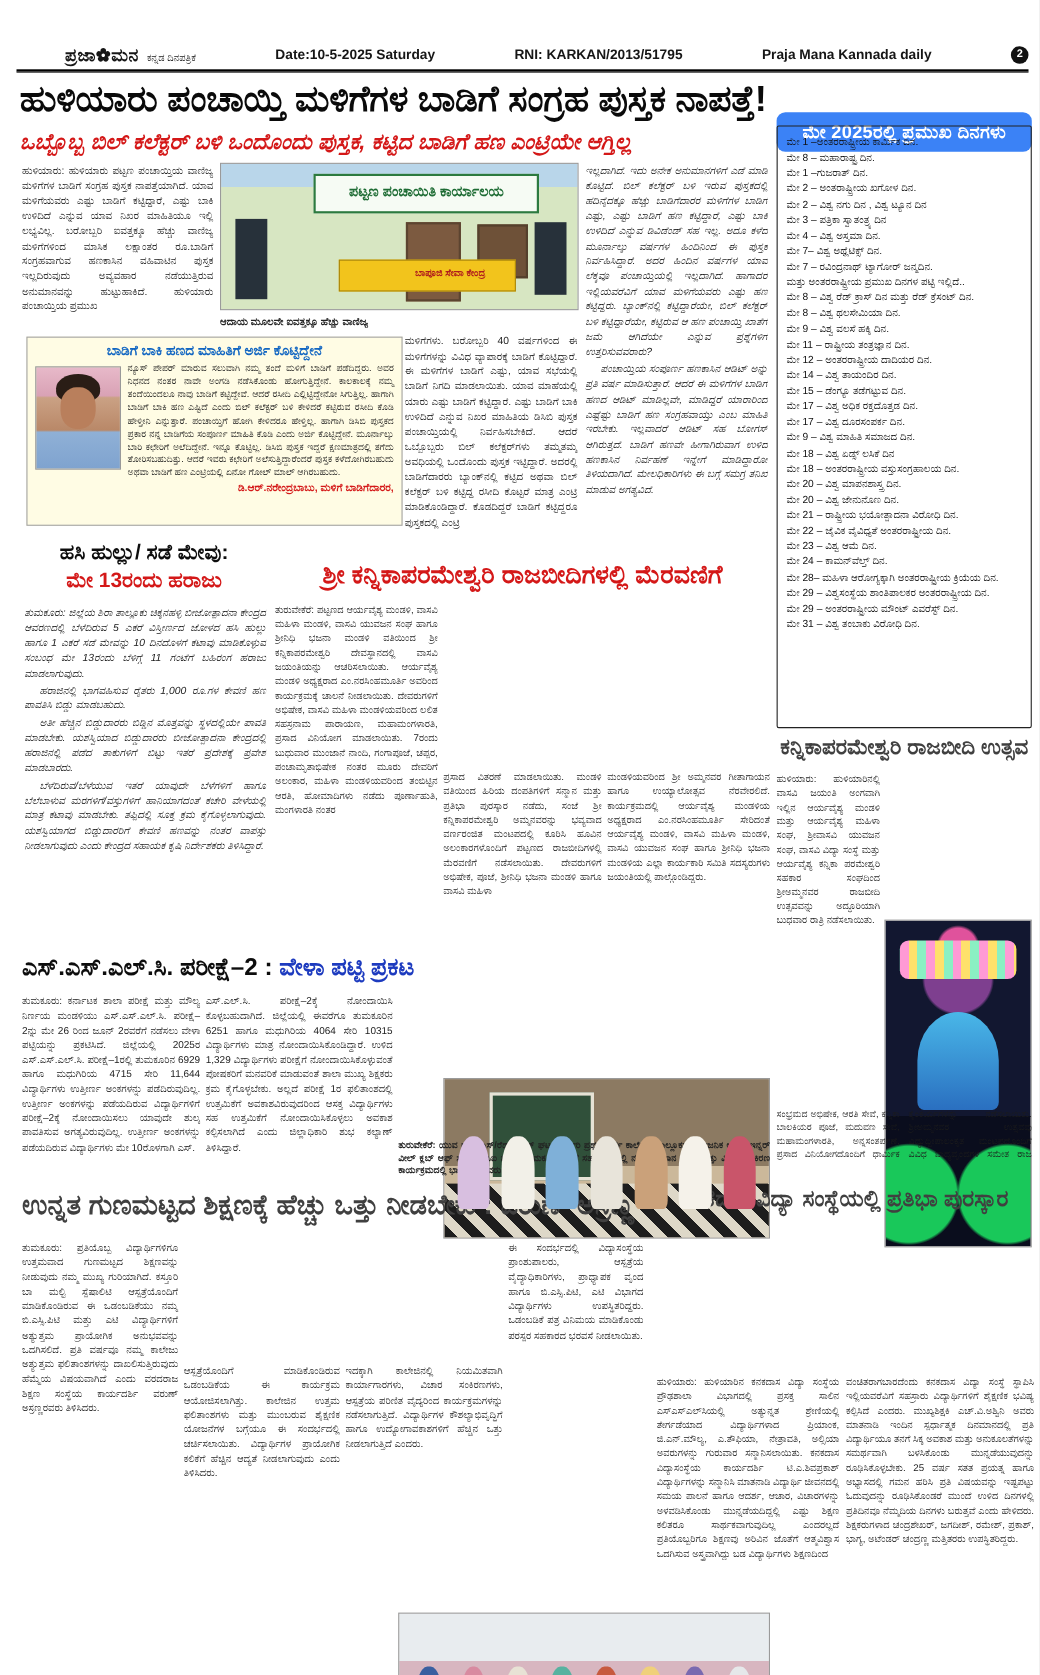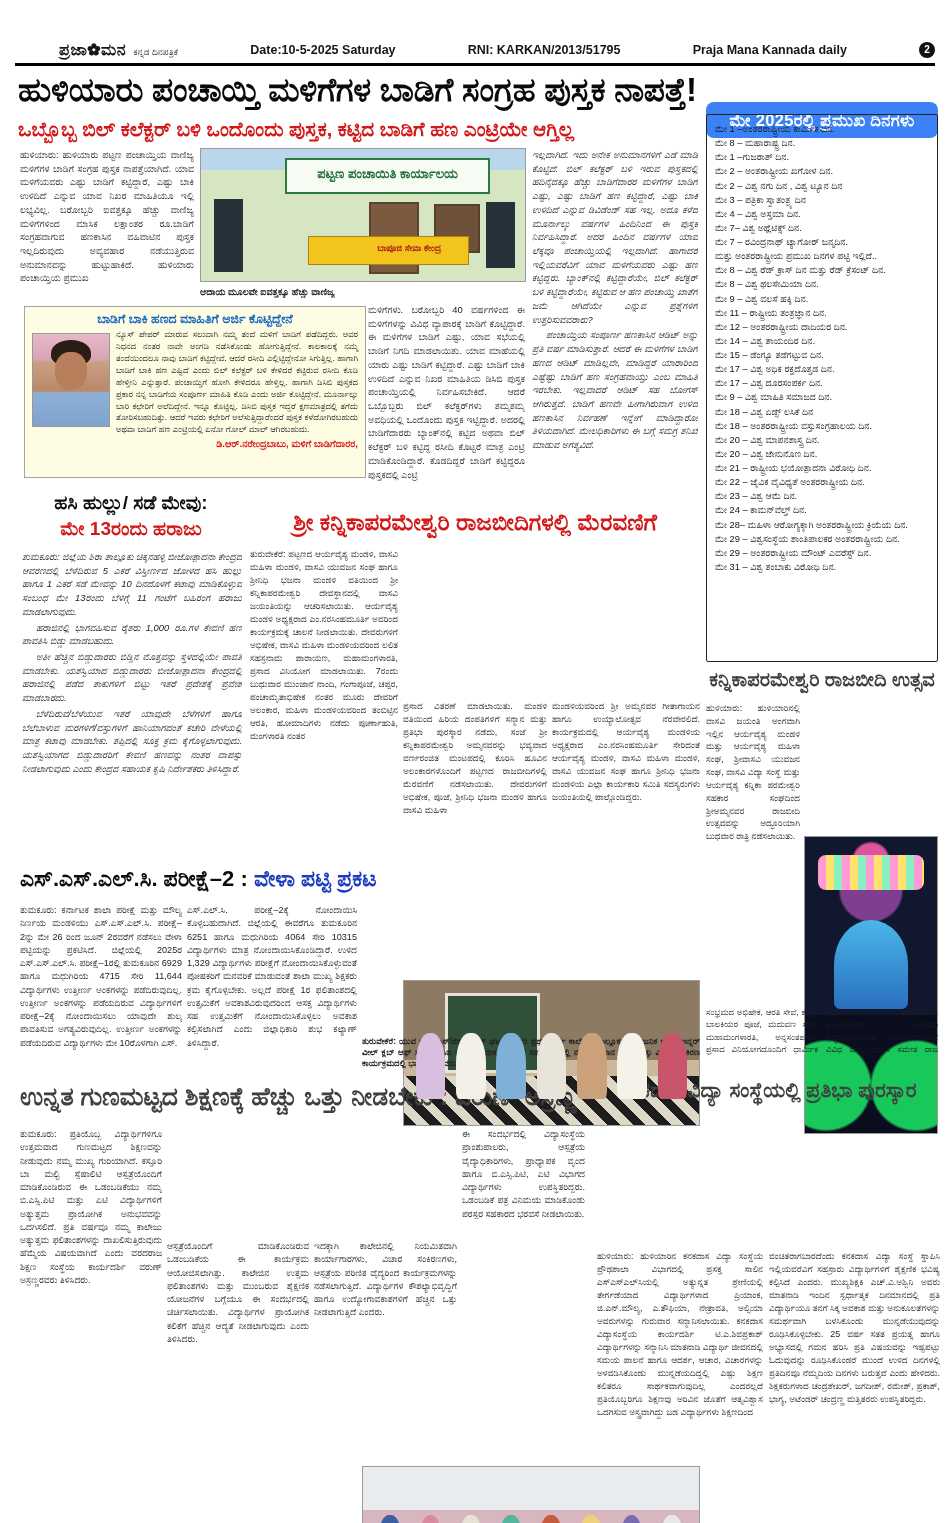--- a/index.html
+++ b/index.html
@@ -76,21 +76,21 @@
       <span class="logo-sub">ಕನ್ನಡ ದಿನಪತ್ರಿಕೆ</span>
     </span>
     <span class="meta">Date:10-5-2025 Saturday</span>
     <span class="meta">RNI: KARKAN/2013/51795</span>
     <span class="meta">Praja Mana Kannada daily</span>
     <span class="page-badge">2</span>
   </div>
   <div class="abs rule" style="left:15px;top:63px;width:920px;"></div>
 
   <div class="abs headline" style="left:18px;top:72px;width:682px;">ಹುಳಿಯಾರು ಪಂಚಾಯ್ತಿ ಮಳಿಗೆಗಳ ಬಾಡಿಗೆ ಸಂಗ್ರಹ ಪುಸ್ತಕ ನಾಪತ್ತೆ!</div>
-  <div class="abs subhead" style="left:18px;top:118px;width:682px;">ಒಬ್ಬೊಬ್ಬ ಬಿಲ್ ಕಲೆಕ್ಟರ್ ಬಳಿ ಒಂದೊಂದು ಪುಸ್ತಕ, ಕಟ್ಟಿದ ಬಾಡಿಗೆ ಹಣ ಎಂಟ್ರಿಯೇ ಆಗ್ತಿಲ್ಲ</div>
+  <div class="abs subhead" style="left:18px;top:118px;width:682px;font-style:italic;">ಒಬ್ಬೊಬ್ಬ ಬಿಲ್ ಕಲೆಕ್ಟರ್ ಬಳಿ ಒಂದೊಂದು ಪುಸ್ತಕ, ಕಟ್ಟಿದ ಬಾಡಿಗೆ ಹಣ ಎಂಟ್ರಿಯೇ ಆಗ್ತಿಲ್ಲ</div>
 
   <div class="abs body-text" style="left:20px;top:148px;width:174px;height:156px;">ಹುಳಿಯಾರು: ಹುಳಿಯಾರು ಪಟ್ಟಣ ಪಂಚಾಯ್ತಿಯ ವಾಣಿಜ್ಯ ಮಳಿಗೆಗಳ ಬಾಡಿಗೆ ಸಂಗ್ರಹ ಪುಸ್ತಕ ನಾಪತ್ತೆಯಾಗಿದೆ. ಯಾವ ಮಳಿಗೆಯವರು ಎಷ್ಟು ಬಾಡಿಗೆ ಕಟ್ಟಿದ್ದಾರೆ, ಎಷ್ಟು ಬಾಕಿ ಉಳಿದಿದೆ ಎನ್ನುವ ಯಾವ ನಿಖರ ಮಾಹಿತಿಯೂ ಇಲ್ಲಿ ಲಭ್ಯವಿಲ್ಲ. ಬರೋಬ್ಬರಿ ಐವತ್ತಕ್ಕೂ ಹೆಚ್ಚು ವಾಣಿಜ್ಯ ಮಳಿಗೆಗಳಿಂದ ಮಾಸಿಕ ಲಕ್ಷಾಂತರ ರೂ.ಬಾಡಿಗೆ ಸಂಗ್ರಹವಾಗುವ ಹಣಕಾಸಿನ ವಹಿವಾಟಿನ ಪುಸ್ತಕ ಇಲ್ಲದಿರುವುದು ಅವ್ಯವಹಾರ ನಡೆಯುತ್ತಿರುವ ಅನುಮಾನವನ್ನು ಹುಟ್ಟುಹಾಕಿದೆ. ಹುಳಿಯಾರು ಪಂಚಾಯ್ತಿಯ ಪ್ರಮುಖ</div>
 
   <div class="abs photo ph-building" style="left:200px;top:148px;width:326px;height:134px;">
     <div class="ph-sign">ಪಟ್ಟಣ ಪಂಚಾಯಿತಿ ಕಾರ್ಯಾಲಯ</div>
     <div class="ph-poster" style="left:4%;top:38%;width:9%;height:55%;"></div>
     <div class="ph-poster" style="left:88%;top:40%;width:9%;height:50%;"></div>
     <div class="ph-door"></div>
     <div class="ph-window"></div>
     <div class="ph-yellow">ಬಾಪೂಜಿ ಸೇವಾ ಕೇಂದ್ರ</div>

